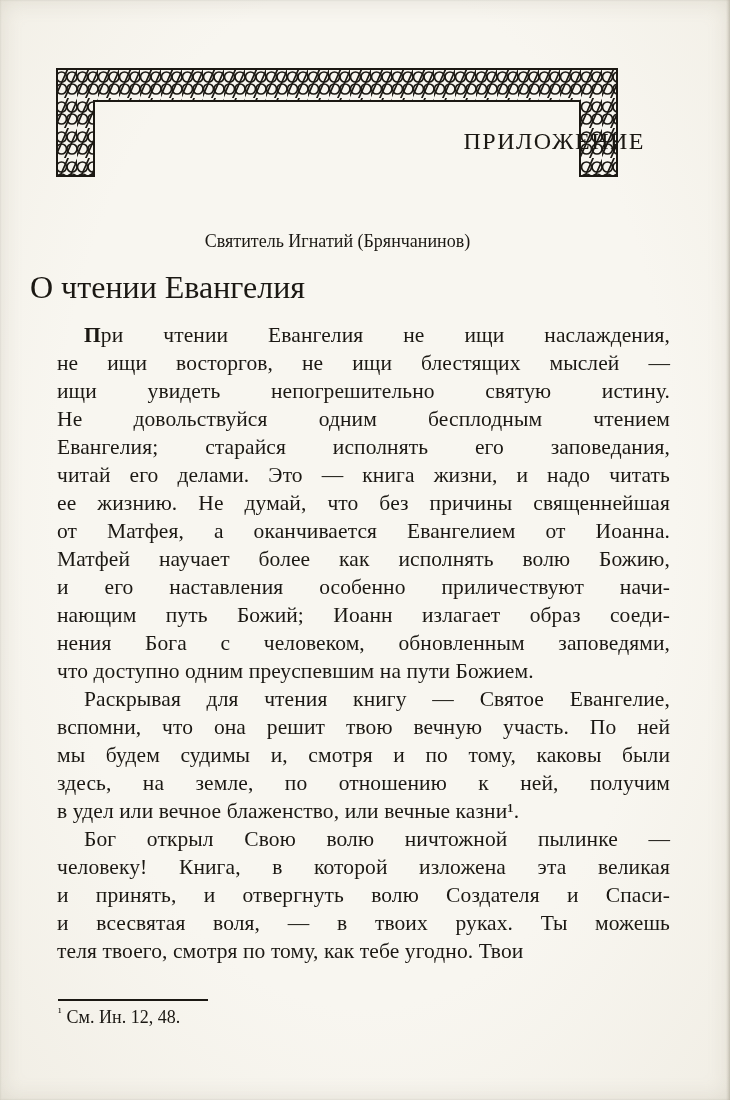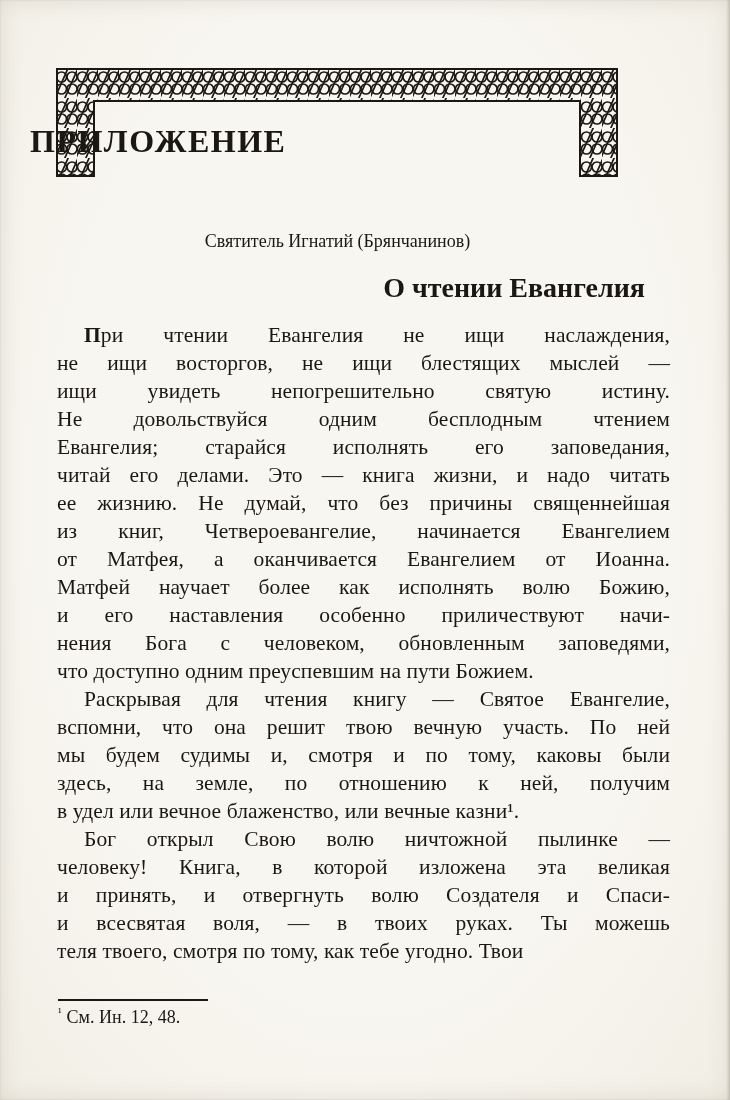--- a/index.html
+++ b/index.html
@@ -12,30 +12,30 @@
     font-family:"Liberation Serif","DejaVu Serif",serif;
     color:#1b1813;
   }
   .scan-edge{
     position:absolute;top:0;right:0;width:4px;height:1100px;
     background:linear-gradient(to right, rgba(184,180,168,0), rgba(164,158,142,.45));
   }
   .ornament{position:absolute;left:56px;top:68px;}
   .header-title{
     position:absolute;left:30px;top:126px;width:615px;
-    text-align:left;font-weight:bold;font-size:32px;line-height:30px;
+    text-align:right;font-weight:normal;font-size:24px;line-height:30px;
     letter-spacing:1.5px;
   }
   .author-line{
     position:absolute;left:30px;top:228px;width:615px;
     text-align:center;font-size:18px;line-height:27px;
   }
   .article-title{
     position:absolute;left:30px;top:274px;width:615px;
-    text-align:right;font-size:28px;line-height:27px;font-weight:bold;
+    text-align:left;font-size:32px;line-height:27px;font-weight:normal;
   }
   .body-text{
     position:absolute;left:57px;top:321px;width:613px;
     font-size:21.5px;line-height:28px;letter-spacing:.1px;
   }
   .paragraph{margin:0;}
   .line{
     text-align:justify;
     text-align-last:justify;
     -moz-text-align-last:justify;
@@ -83,24 +83,24 @@
 
   <div class="body-text">
       <div class="paragraph">
         <div class="line first"><b>П</b>ри чтении Евангелия не ищи наслаждения,</div>
         <div class="line">не ищи восторгов, не ищи блестящих мыслей —</div>
         <div class="line">ищи увидеть непогрешительно святую истину.</div>
         <div class="line">Не довольствуйся одним бесплодным чтением</div>
         <div class="line">Евангелия; старайся исполнять его заповедания,</div>
         <div class="line">читай его делами. Это — книга жизни, и надо читать</div>
         <div class="line">ее жизнию. Не думай, что без причины священнейшая</div>
-        <div class="line">из книг, Четвероевангелие, начинается Евангелием</div>
         <div class="line">от Матфея, а оканчивается Евангелием от Иоанна.</div>
         <div class="line">Матфей научает более как исполнять волю Божию,</div>
         <div class="line">и его наставления особенно приличествуют начи-</div>
+        <div class="line">нающим путь Божий; Иоанн излагает образ соеди-</div>
         <div class="line">нения Бога с человеком, обновленным заповедями,</div>
         <div class="line last">что доступно одним преуспевшим на пути Божием.</div>
       </div>
       <div class="paragraph">
         <div class="line first">Раскрывая для чтения книгу — Святое Евангелие,</div>
         <div class="line">вспомни, что она решит твою вечную участь. По ней</div>
         <div class="line">мы будем судимы и, смотря и по тому, каковы были</div>
         <div class="line">здесь, на земле, по отношению к ней, получим</div>
         <div class="line last">в удел или вечное блаженство, или вечные казни¹.</div>
       </div>

